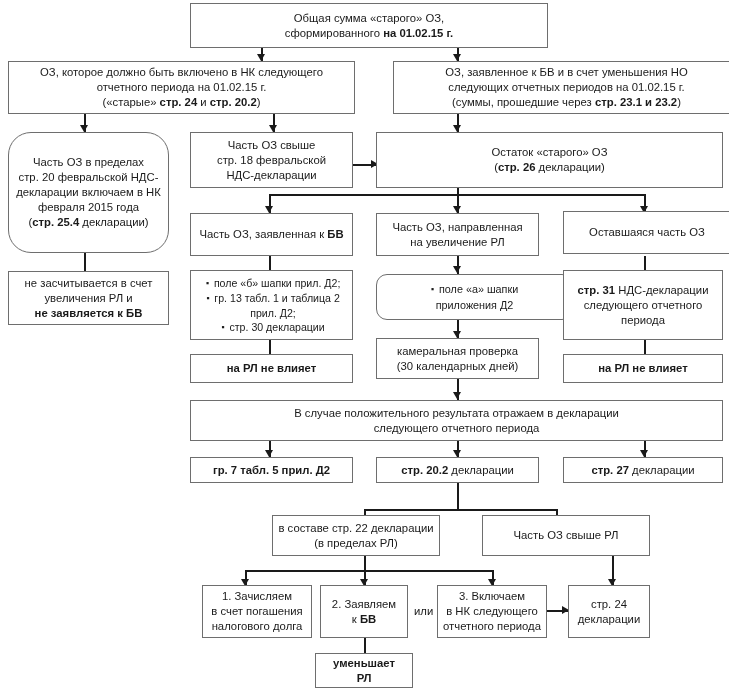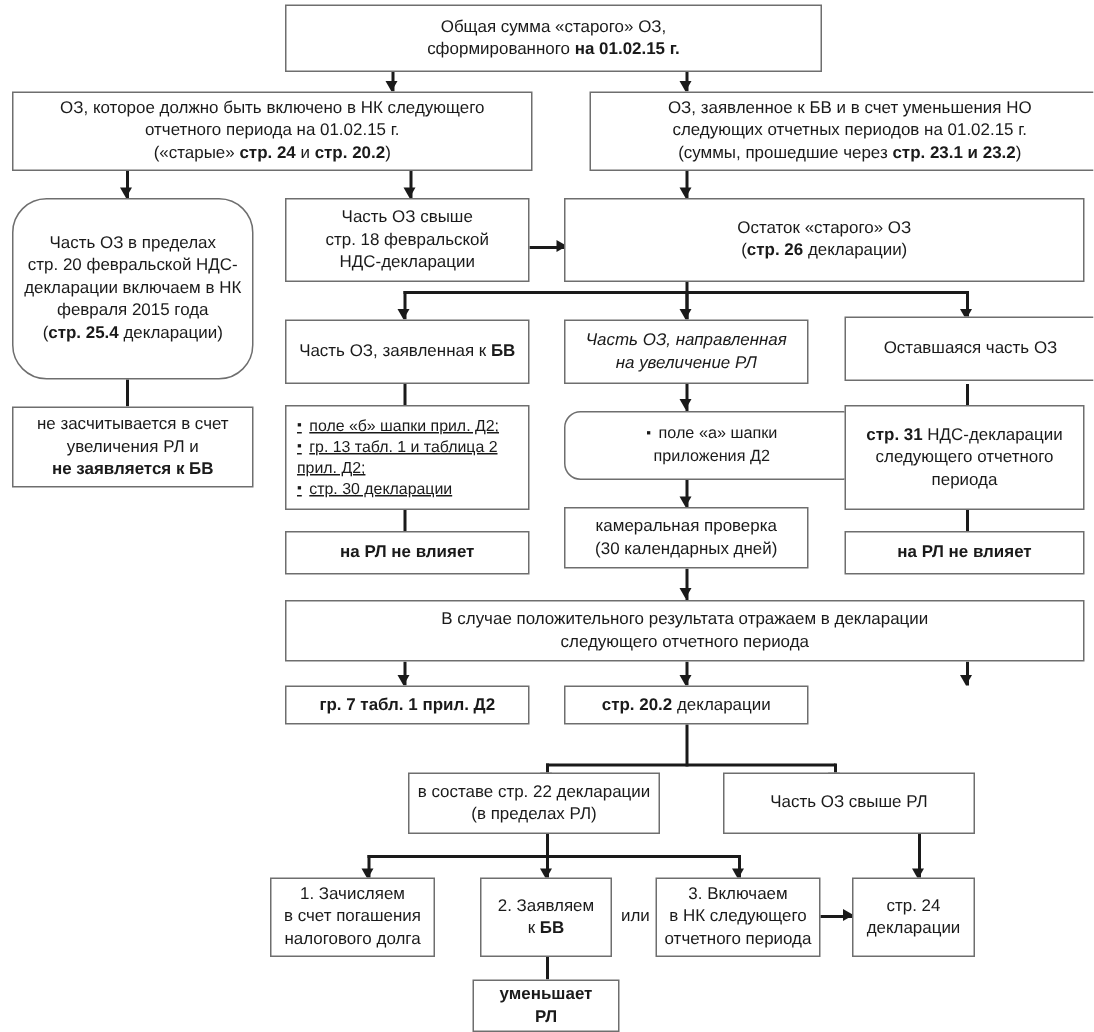--- a/index.html
+++ b/index.html
@@ -30,24 +30,23 @@
     font-size: 11.3px;
     line-height: 15px;
     color: #1a1a1a;
     padding: 2px 4px;
     z-index: 3;
   }
   .box .ln { display: block; width: 100%; white-space: nowrap; }
   .box b { font-weight: bold; }
   .box.left {
     align-items: flex-start;
-    text-align: left;
+    text-align: center;
     justify-content: center;
     padding-left: 7px;
-    text-decoration: underline;
   }
   .box.left .ln { white-space: normal; }
   .bullet::before {
     content: "\25AA";
     font-size: 9px;
     margin-right: 5px;
     position: relative;
     top: -1px;
   }
 
@@ -204,21 +203,21 @@
   <div class="box" style="left:8px; top:271px; width:161px; height:54px;">
     <span class="ln">не засчитывается в счет</span>
     <span class="ln">увеличения РЛ и</span>
     <span class="ln"><b>не заявляется к БВ</b></span>
   </div>
 
   <div class="box" style="left:190px; top:213px; width:163px; height:43px;">
     <span class="ln">Часть ОЗ, заявленная к <b>БВ</b></span>
   </div>
 
-  <div class="box" style="left:376px; top:213px; width:163px; height:43px;font-style:italic;">
+  <div class="box" style="left:376px; top:213px; width:163px; height:43px;">
     <span class="ln">Часть ОЗ, направленная</span>
     <span class="ln">на увеличение РЛ</span>
   </div>
 
   <div class="box" style="left:563px; top:211px; width:168px; height:43px;">
     <span class="ln">Оставшаяся часть ОЗ</span>
   </div>
 
   <div class="box left" style="left:190px; top:270px; width:163px; height:70px; font-size:10.6px; line-height:14px;">
     <span class="ln bullet">поле «б» шапки прил. Д2;</span>
@@ -249,38 +248,41 @@
   <div class="box" style="left:563px; top:354px; width:160px; height:29px;">
     <span class="ln"><b>на РЛ не влияет</b></span>
   </div>
 
   <div class="box" style="left:190px; top:400px; width:533px; height:41px;">
     <span class="ln">В случае положительного результата отражаем в декларации</span>
     <span class="ln">следующего отчетного периода</span>
   </div>
 
   <div class="box" style="left:190px; top:457px; width:163px; height:26px;">
-    <span class="ln"><b>гр. 7 табл. 1 прил. Д2</b></span>
+    <span class="ln"><b>гр. 7 табл. 5 прил. Д2</b></span>
   </div>
 
   <div class="box" style="left:376px; top:457px; width:163px; height:26px;text-align:center;">
     <span class="ln"><b>стр. 20.2</b> декларации</span>
   </div>
 
+  <div class="box" style="left:563px; top:457px; width:160px; height:26px;">
+    <span class="ln"><b>стр. 27</b> декларации</span>
+  </div>
 
   <div class="box" style="left:272px; top:515px; width:168px; height:41px;">
     <span class="ln">в составе стр. 22 декларации</span>
     <span class="ln">(в пределах РЛ)</span>
   </div>
 
   <div class="box" style="left:482px; top:515px; width:168px; height:41px;">
     <span class="ln">Часть ОЗ свыше РЛ</span>
   </div>
 
-  <div class="box" style="left:180px; top:585px; width:110px; height:53px;">
+  <div class="box" style="left:202px; top:585px; width:110px; height:53px;">
     <span class="ln">1. Зачисляем</span>
     <span class="ln">в счет погашения</span>
     <span class="ln">налоговогo долга</span>
   </div>
 
   <div class="box" style="left:320px; top:585px; width:88px; height:53px;">
     <span class="ln">2. Заявляем</span>
     <span class="ln">к <b>БВ</b></span>
   </div>
 

